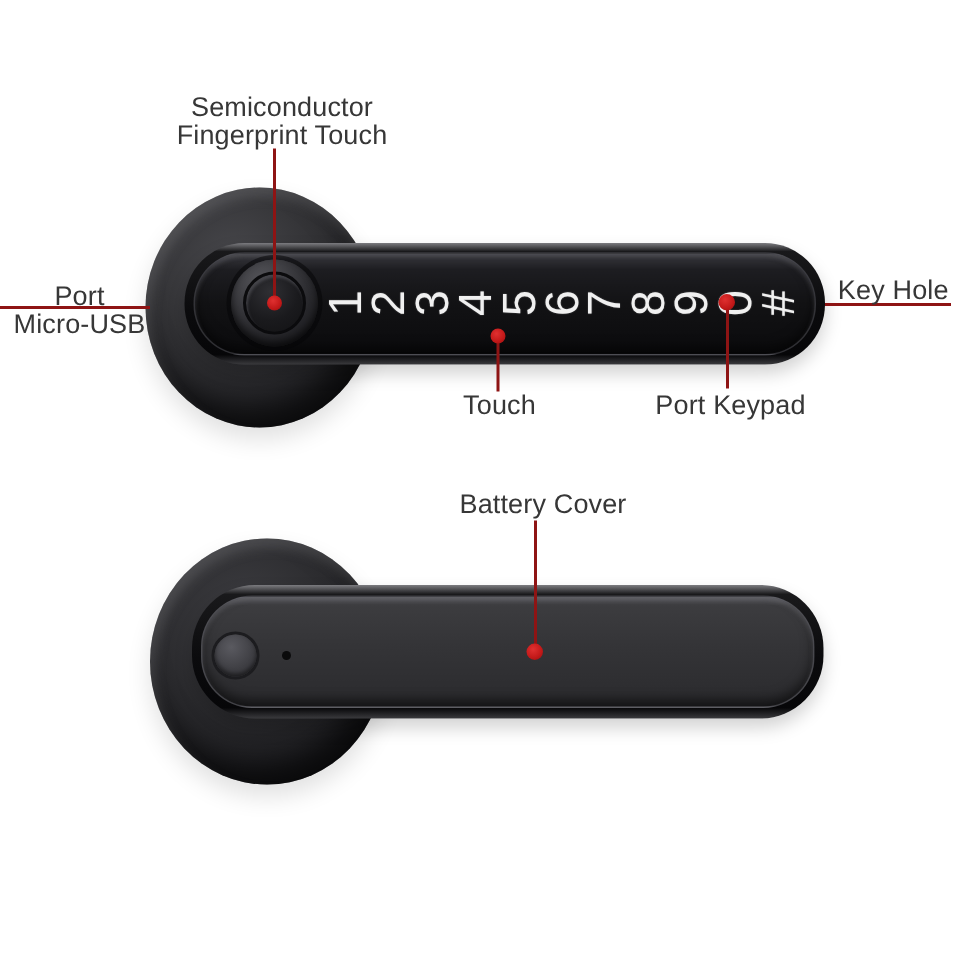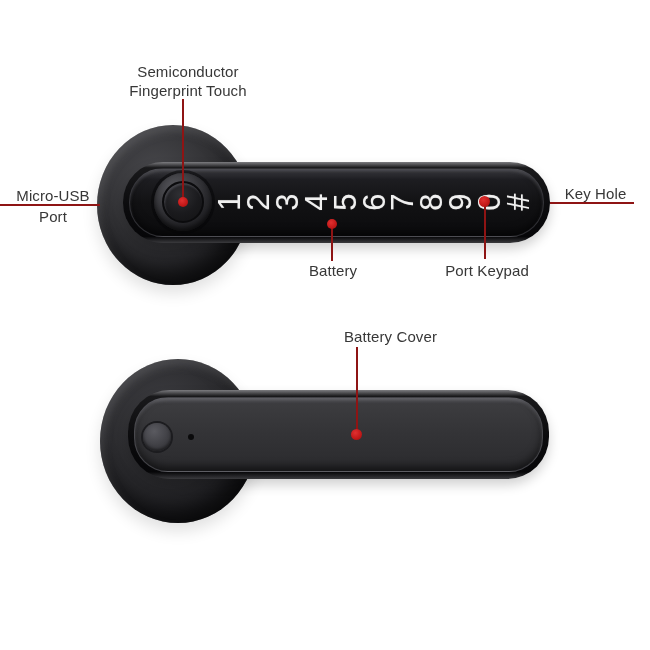--- a/index.html
+++ b/index.html
@@ -57,21 +57,21 @@
   .key{
     width:29px;text-align:center;color:var(--key_text);
     font-size:31px;line-height:54px;transform:rotate(-90deg);
     text-shadow:0 0 1px rgba(255,255,255,.4);
   }
 
   .ann-line{background:var(--annotation_line);}
   .ann-dot{border-radius:50%;background:radial-gradient(circle at 40% 35%, #e03030 0%, var(--annotation_dot) 60%, #8e1010 100%);}
 
   .label{
-    color:var(--label_text);font-size:15px;line-height:19px;text-align:center;
+    color:var(--label_text);font-size:18px;line-height:19px;text-align:center;
     letter-spacing:0.1px;
   }
 </style>
 </head>
 <body>
 
 <div class="canvas">
 
   <section class="abs" style="left:0;top:0;width:650px;height:325px;">
 
@@ -101,45 +101,45 @@
 
     <div class="abs ann-line" style="left:182px;top:99px;width:2px;height:100px;"></div>
     <div class="abs ann-dot" style="left:178px;top:197px;width:10px;height:10px;"></div>
     <div class="abs label" style="left:88px;top:62px;width:200px;">
       <div>Semiconductor</div>
       <div>Fingerprint Touch</div>
     </div>
 
     <div class="abs ann-line" style="left:0;top:204px;width:100px;height:2px;"></div>
     <div class="abs label" style="left:0;top:186px;width:106px;">
+      <div style="margin-top:2px;">Port</div>
       <div>Micro-USB</div>
-      <div style="margin-top:2px;">Port</div>
     </div>
 
     <div class="abs ann-line" style="left:550px;top:202px;width:84px;height:2px;"></div>
     <div class="abs label" style="left:548px;top:184px;width:95px;">Key Hole</div>
 
     <div class="abs ann-line" style="left:331px;top:223px;width:2px;height:38px;"></div>
     <div class="abs ann-dot" style="left:327px;top:219px;width:10px;height:10px;"></div>
-    <div class="abs label" style="left:283px;top:261px;width:100px;">Battery</div>
+    <div class="abs label" style="left:283px;top:261px;width:100px;">Touch</div>
 
     <div class="abs ann-line" style="left:484px;top:201px;width:2px;height:58px;"></div>
     <div class="abs ann-dot" style="left:479px;top:196px;width:11px;height:11px;"></div>
     <div class="abs label" style="left:412px;top:261px;width:150px;">Port Keypad</div>
   </section>
 
   <section class="abs" style="left:0;top:325px;width:650px;height:325px;">
 
     <div class="abs escutcheon" style="left:100px;top:34px;width:156px;height:164px;background:radial-gradient(circle at 40% 30%, #3c3c40 0%, #2b2b2e 42%, #1b1b1e 72%, #111113 100%);"></div>
 
     <div class="abs handle-outer" style="left:128px;top:65px;width:421px;height:89px;border-radius:42px;"></div>
 
     <div class="abs handle-inner panel-back" style="left:134px;top:72px;width:409px;height:75px;border-radius:34px;"></div>
 
     <div class="abs round-button" style="left:143px;top:98px;width:28px;height:28px;"></div>
     <div class="abs mic-dot" style="left:188px;top:109px;width:6px;height:6px;"></div>
 
     <div class="abs ann-line" style="left:356px;top:22px;width:2px;height:86px;"></div>
     <div class="abs ann-dot" style="left:351px;top:104px;width:11px;height:11px;"></div>
-    <div class="abs label" style="left:287px;top:2px;width:150px;text-align:right;">Battery Cover</div>
+    <div class="abs label" style="left:287px;top:2px;width:150px;">Battery Cover</div>
   </section>
 
 </div>
 
 </body></html>

